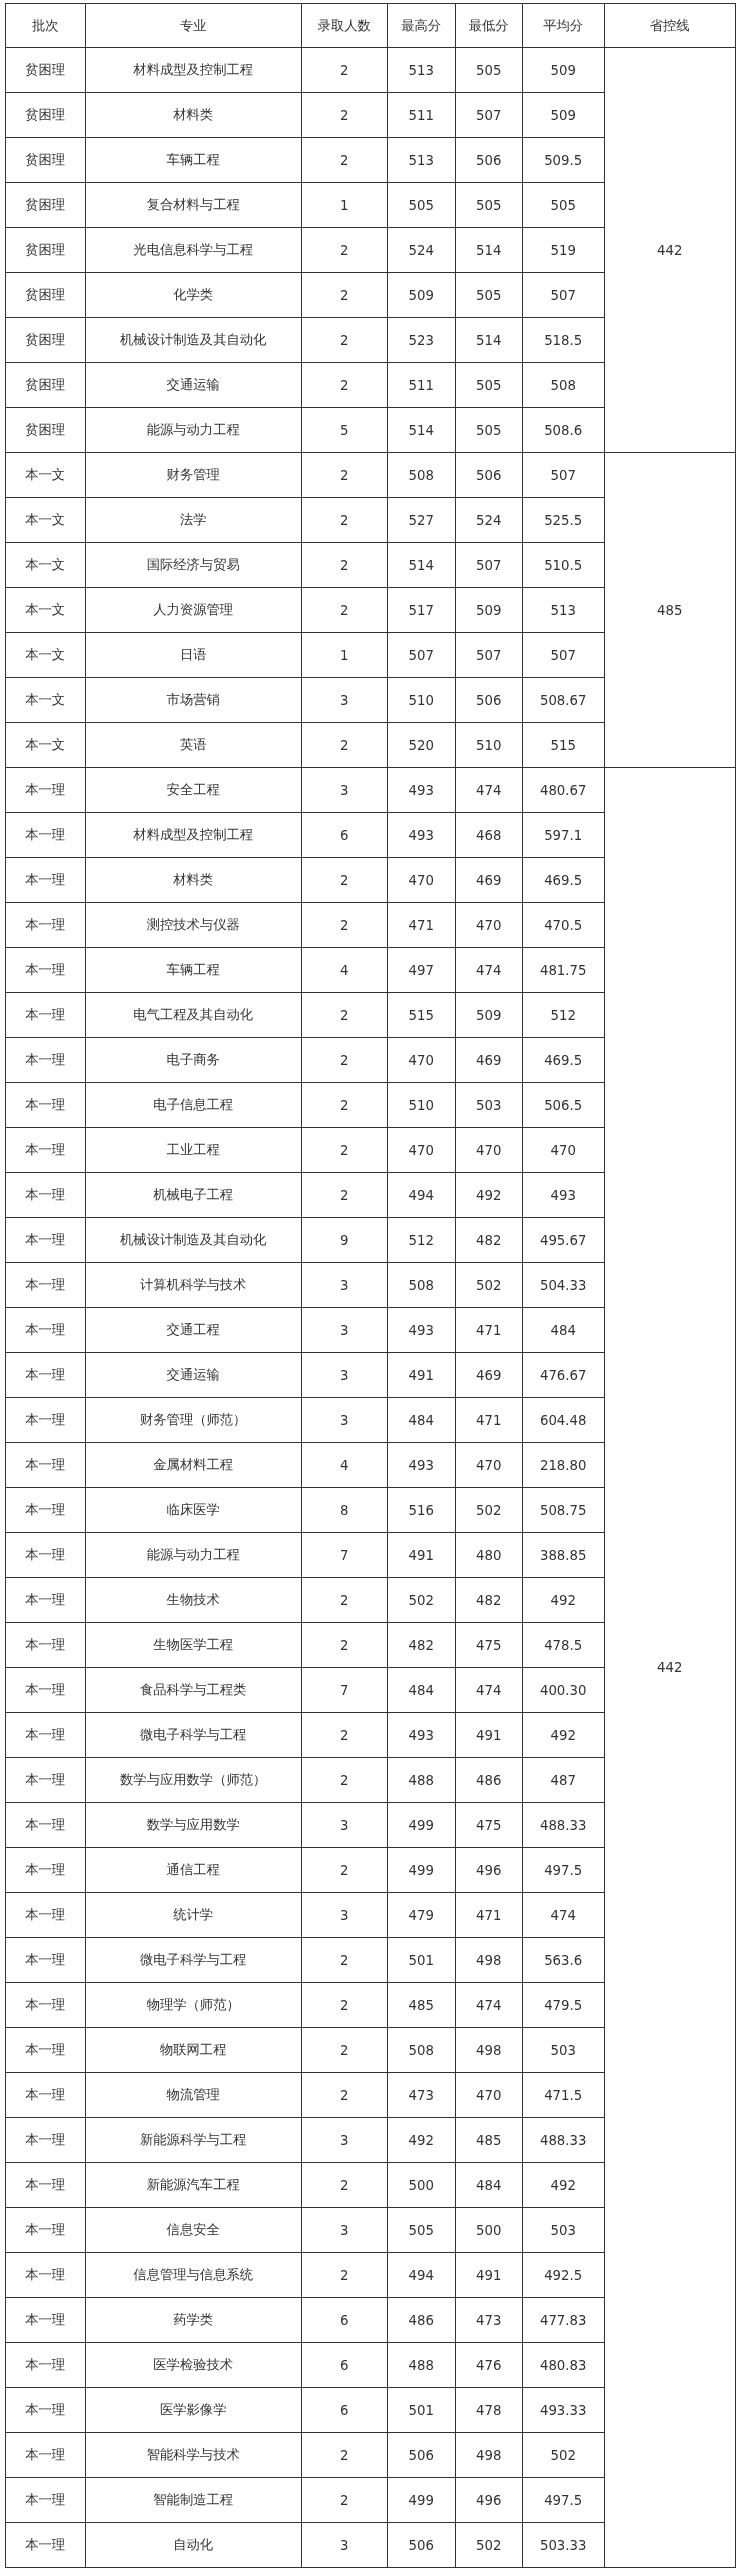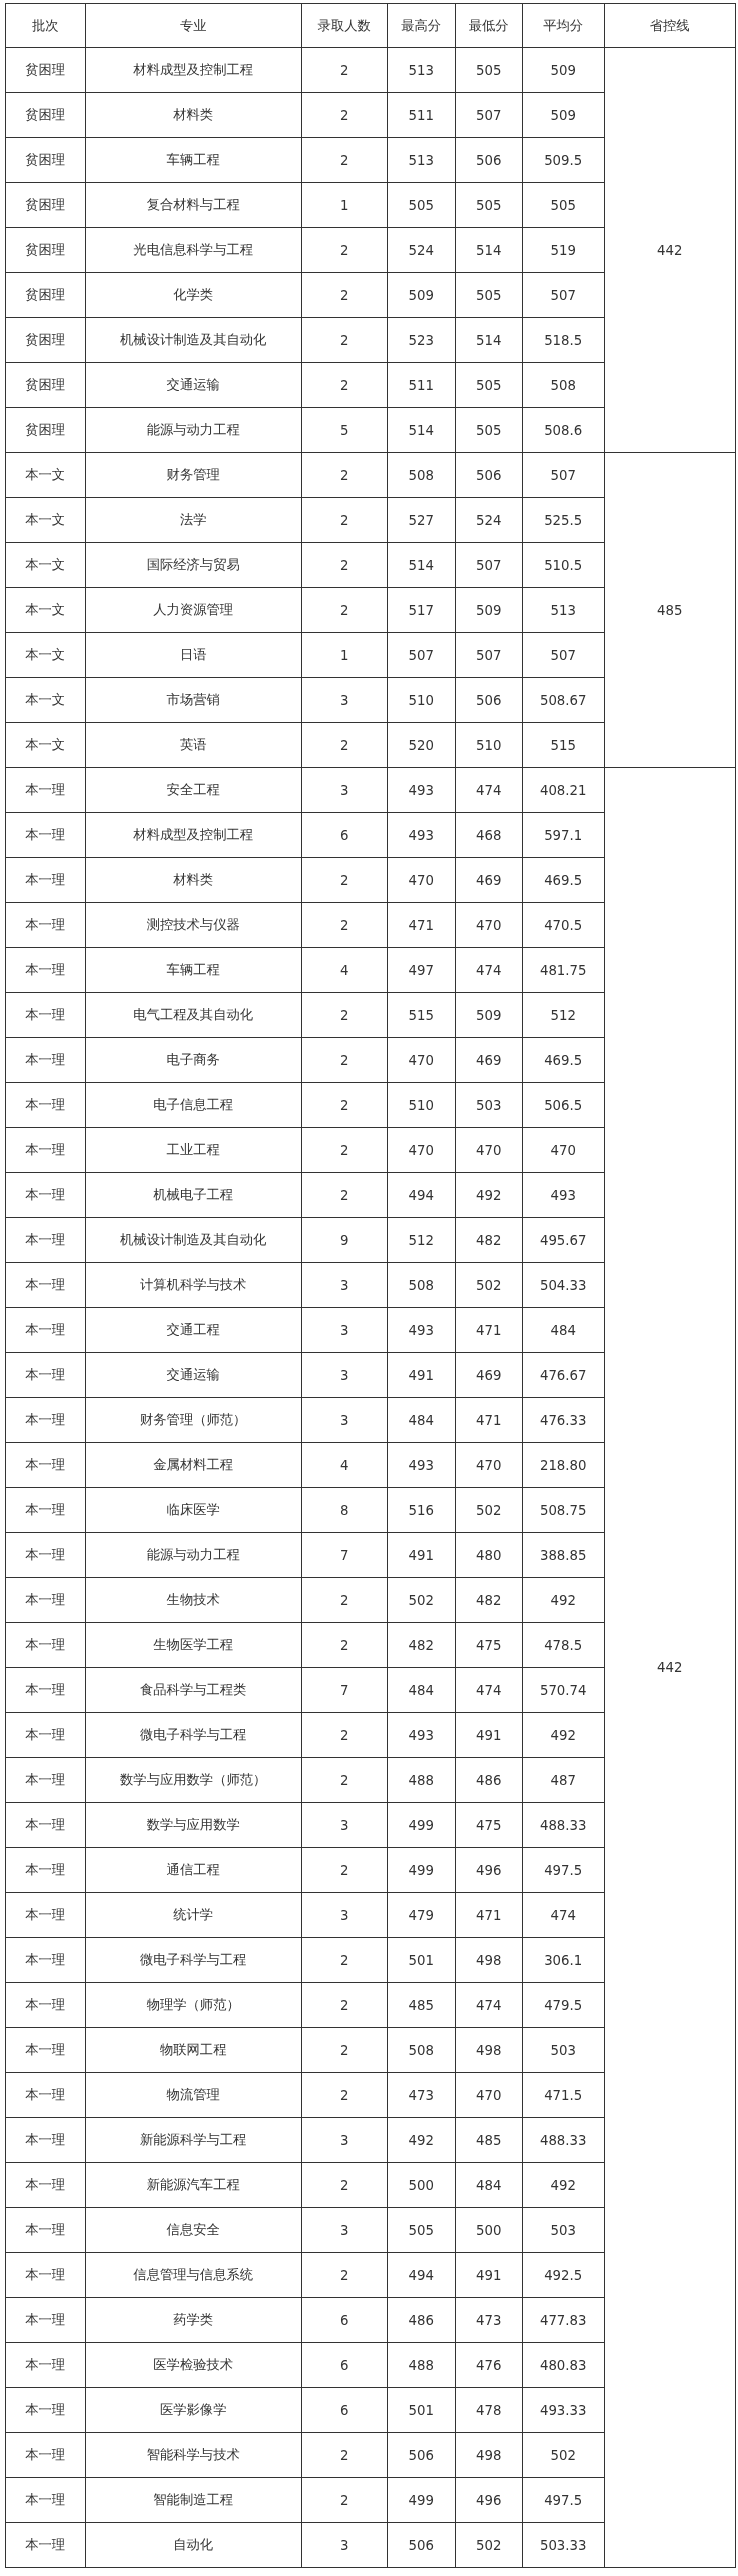--- a/index.html
+++ b/index.html
@@ -175,21 +175,21 @@
         <td>520</td>
         <td>510</td>
         <td>515</td>
       </tr>
       <tr>
         <td>本一理</td>
         <td>安全工程</td>
         <td>3</td>
         <td>493</td>
         <td>474</td>
-        <td>408.21</td>
+        <td>480.67</td>
         <td rowspan="40">442</td>
       </tr>
       <tr>
         <td>本一理</td>
         <td>材料成型及控制工程</td>
         <td>6</td>
         <td>493</td>
         <td>468</td>
         <td>597.1</td>
       </tr>
@@ -288,21 +288,21 @@
         <td>491</td>
         <td>469</td>
         <td>476.67</td>
       </tr>
       <tr>
         <td>本一理</td>
         <td>财务管理（师范）</td>
         <td>3</td>
         <td>484</td>
         <td>471</td>
-        <td>476.33</td>
+        <td>604.48</td>
       </tr>
       <tr>
         <td>本一理</td>
         <td>金属材料工程</td>
         <td>4</td>
         <td>493</td>
         <td>470</td>
         <td>218.80</td>
       </tr>
       <tr>
@@ -336,21 +336,21 @@
         <td>482</td>
         <td>475</td>
         <td>478.5</td>
       </tr>
       <tr>
         <td>本一理</td>
         <td>食品科学与工程类</td>
         <td>7</td>
         <td>484</td>
         <td>474</td>
-        <td>570.74</td>
+        <td>400.30</td>
       </tr>
       <tr>
         <td>本一理</td>
         <td>微电子科学与工程</td>
         <td>2</td>
         <td>493</td>
         <td>491</td>
         <td>492</td>
       </tr>
       <tr>
@@ -384,21 +384,21 @@
         <td>479</td>
         <td>471</td>
         <td>474</td>
       </tr>
       <tr>
         <td>本一理</td>
         <td>微电子科学与工程</td>
         <td>2</td>
         <td>501</td>
         <td>498</td>
-        <td>306.1</td>
+        <td>563.6</td>
       </tr>
       <tr>
         <td>本一理</td>
         <td>物理学（师范）</td>
         <td>2</td>
         <td>485</td>
         <td>474</td>
         <td>479.5</td>
       </tr>
       <tr>

